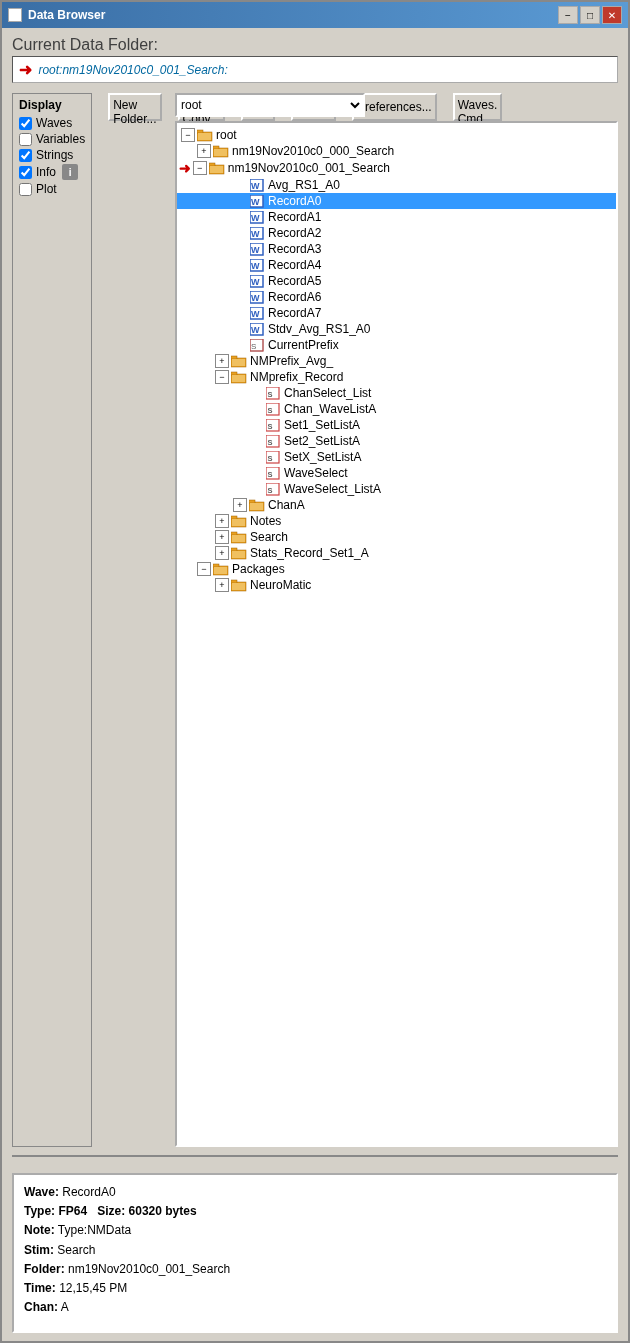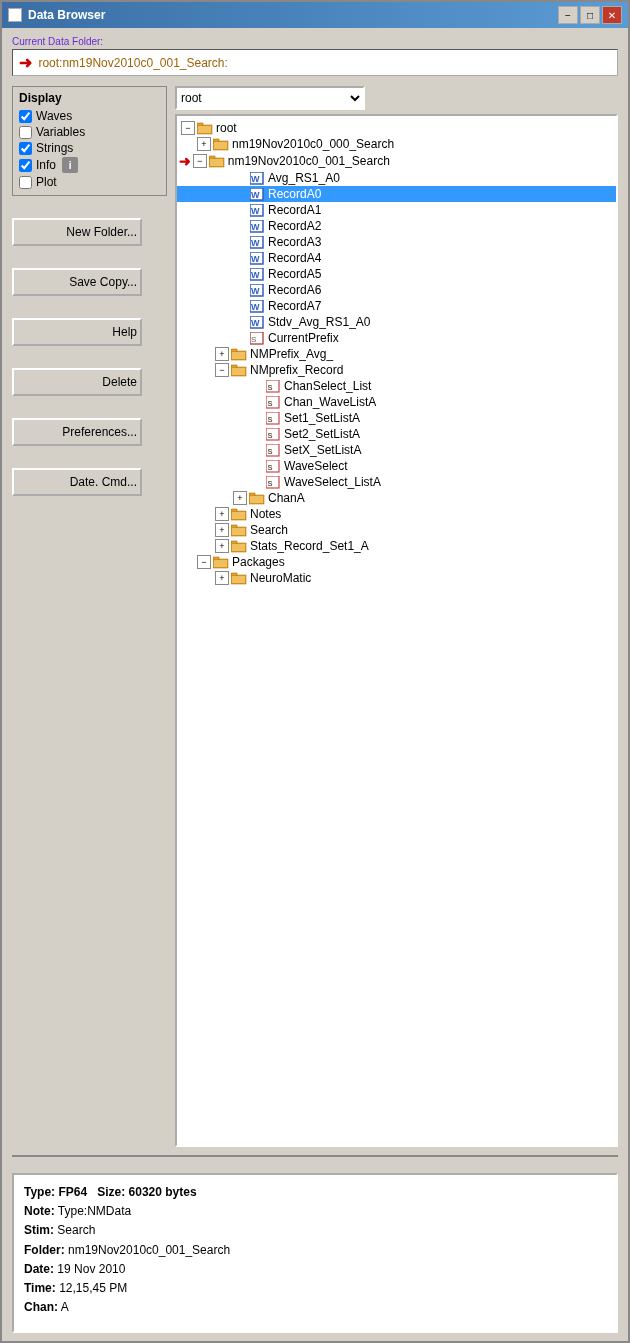--- a/index.html
+++ b/index.html
@@ -62,53 +62,54 @@
       color: #000;
     }
     .title-btn.close { background: #c0392b; color: white; }
     .window-body {
       padding: 8px 10px;
       flex: 1;
       display: flex;
       flex-direction: column;
     }
     .current-folder-label {
-      font-size: 10px;
-      color: #6d28d9;
+      font-size: 16px;
+      color: #404040;
       margin-bottom: 2px;
     }
     .folder-path-row {
       display: flex;
       align-items: center;
       gap: 6px;
       margin-bottom: 10px;
       background: white;
       border: 1px inset #aaa;
       padding: 3px 6px;
     }
     .red-arrow {
       color: #cc0000;
       font-size: 16px;
       font-weight: bold;
     }
     .folder-path-text {
       font-size: 12px;
-      color: #a16207;
+      color: #0369a1;
+      font-style: italic;
     }
     .main-content {
       display: flex;
       gap: 8px;
       flex: 1;
     }
     .left-panel {
       width: 155px;
       flex-shrink: 0;
       display: flex;
-      flex-direction: column;
-      gap: 22px;
+      flex-direction: row;
+      gap: 16px;
     }
     .display-group {
       border: 1px solid #888;
       padding: 4px 6px;
       background: #d4d0c8;
     }
     .display-title {
       font-size: 12px;
       font-weight: bold;
       margin-bottom: 4px;
@@ -138,21 +139,21 @@
       border-radius: 2px;
       margin-left: 2px;
     }
     .left-btn {
       display: block;
       width: 130px;
       height: 28px;
       background: #d4d0c8;
       border: 2px outset #fff;
       font-size: 12px;
-      text-align: right;
+      text-align: left;
       cursor: pointer;
       padding: 3px;
     }
     .right-panel {
       flex: 1;
       display: flex;
       flex-direction: column;
       gap: 4px;
     }
     .dropdown-row {
@@ -297,21 +298,21 @@
             <input type="checkbox" style="">
             <span>Plot</span>
           </div>
         </div>
 
         <button class="left-btn">New Folder...</button>
         <button class="left-btn">Save Copy...</button>
         <button class="left-btn">Help</button>
         <button class="left-btn">Delete</button>
         <button class="left-btn">Preferences...</button>
-        <button class="left-btn">Date. Cmd...</button>
+        <button class="left-btn">Waves. Cmd...</button>
       </div>
 
       <div class="right-panel">
 
         <div class="dropdown-row">
           <select class="folder-select">
             <option>root</option>
           </select>
         </div>
 
@@ -677,44 +678,44 @@
             <span class="tree-label">NeuroMatic</span>
           </div>
         </div>
       </div>
     </div>
 
     <div class="divider-h"></div>
 
     <div class="info-panel">
       <div class="info-text">
+        <div>
+          <b>Wave:</b>
+          <span>RecordA0</span>
+        </div>
         <div>
           <b>Type:</b>
           <b>FP64</b>
           &nbsp;
           <b>Size:</b>
           <b>60320 bytes</b>
         </div>
         <div>
           <b>Note:</b>
           <span>Type:NMData</span>
         </div>
         <div>
           <b>Stim:</b>
           <span>Search</span>
         </div>
         <div>
           <b>Folder:</b>
           <span>nm19Nov2010c0_001_Search</span>
         </div>
         <div>
-          <b>Date:</b>
-          <span>19 Nov 2010</span>
-        </div>
-        <div>
           <b>Time:</b>
           <span>12,15,45 PM</span>
         </div>
         <div>
           <b>Chan:</b>
           <span>A</span>
         </div>
       </div>
     </div>
   </div>

